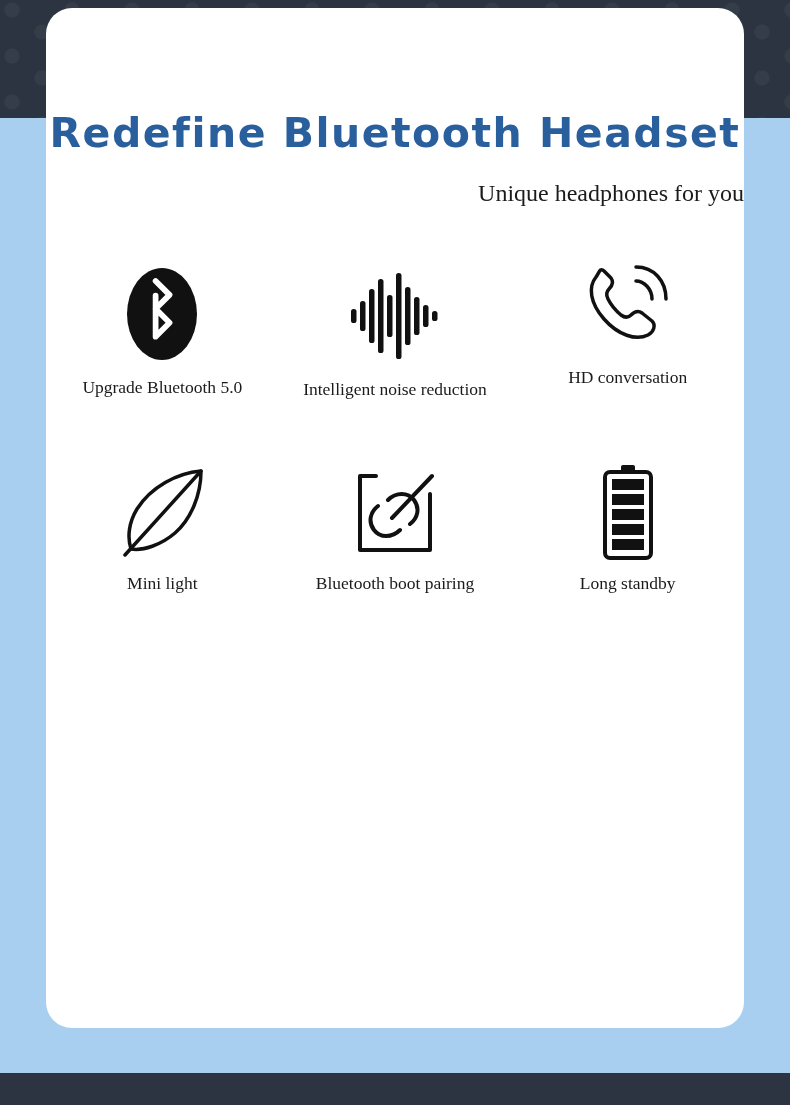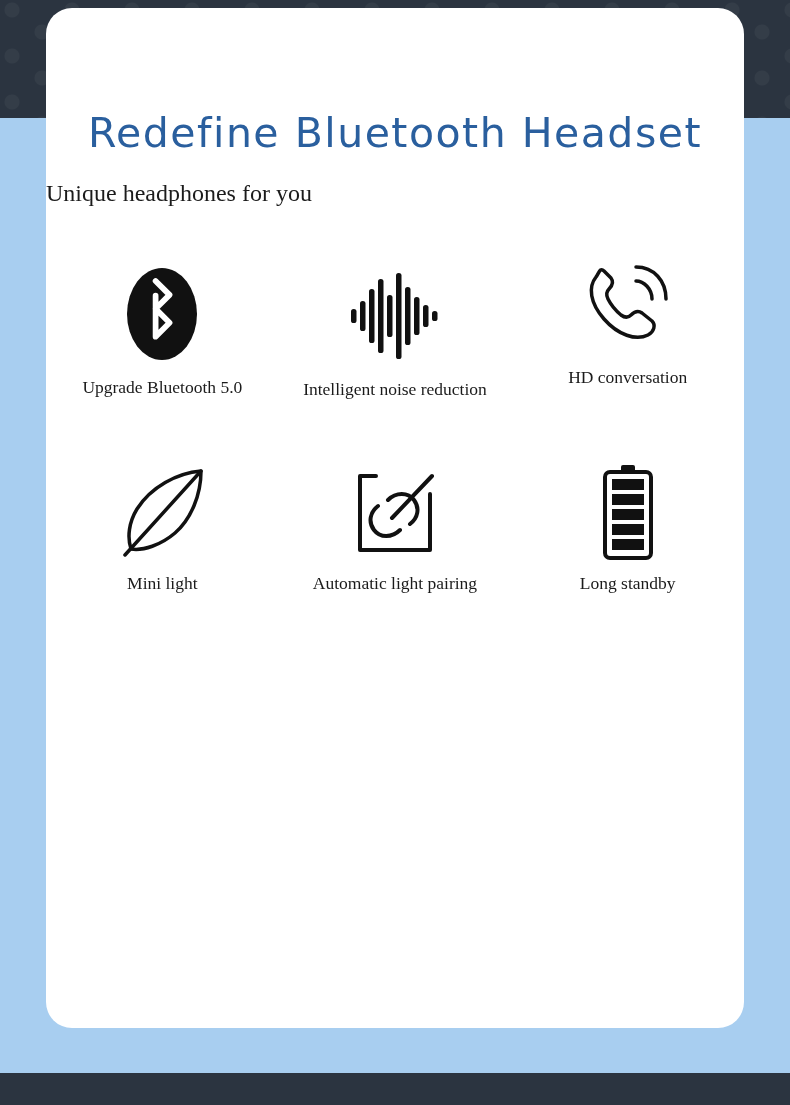--- a/index.html
+++ b/index.html
@@ -53,30 +53,30 @@
     border-radius: 26px;
     box-sizing: border-box;
     overflow: hidden;
   }
 
   .headline {
     margin: 0;
     padding-top: 105px;
     text-align: center;
     font-family: "DejaVu Sans", sans-serif;
-    font-weight: normal;
+    font-weight: bold;
     font-size: 41px;
     letter-spacing: 1.5px;
     color: #2a5f9e;
     line-height: 1;
   }
   .subhead {
     margin: 0;
     padding-top: 26px;
-    text-align: left;
+    text-align: right;
     font-family: "Liberation Serif", serif;
     font-size: 24px;
     color: #1b1b1b;
   }
 
   .grid {
     margin-top: 44px;
     display: grid;
     grid-template-columns: repeat(3, 1fr);
     grid-template-rows: repeat(3, 1fr);
@@ -183,21 +183,21 @@
 
     <div class="cell r3">
       <div class="icon-box">
         <svg width="86" height="86" viewBox="0 0 86 86">
           <path d="M24 6 L8 6 L8 80 L78 80 L78 24" fill="none" stroke="#111111" stroke-width="4" stroke-linejoin="round" stroke-linecap="round"></path>
           <line x1="40" y1="48" x2="80" y2="6" stroke="#111111" stroke-width="4" stroke-linecap="round"></line>
           <path d="M36 30 C44 22 56 22 62 30 C68 38 66 48 58 54" fill="none" stroke="#111111" stroke-width="4" stroke-linecap="round"></path>
           <path d="M48 60 C40 68 28 68 22 60 C16 52 18 42 26 36" fill="none" stroke="#111111" stroke-width="4" stroke-linecap="round"></path>
         </svg>
       </div>
-      <div class="cell-label">Automatic light pairing</div>
+      <div class="cell-label">Bluetooth boot pairing</div>
     </div>
 
     <div class="cell r3">
       <div class="icon-box">
         <svg width="54" height="96" viewBox="0 0 54 96">
           <rect x="20" y="0" width="14" height="7" rx="2" fill="#111111"></rect>
           <rect x="4" y="7" width="46" height="86" rx="5" fill="none" stroke="#111111" stroke-width="4"></rect>
           <rect x="11" y="14" width="32" height="11" fill="#111111"></rect>
           <rect x="11" y="29" width="32" height="11" fill="#111111"></rect>
           <rect x="11" y="44" width="32" height="11" fill="#111111"></rect>

